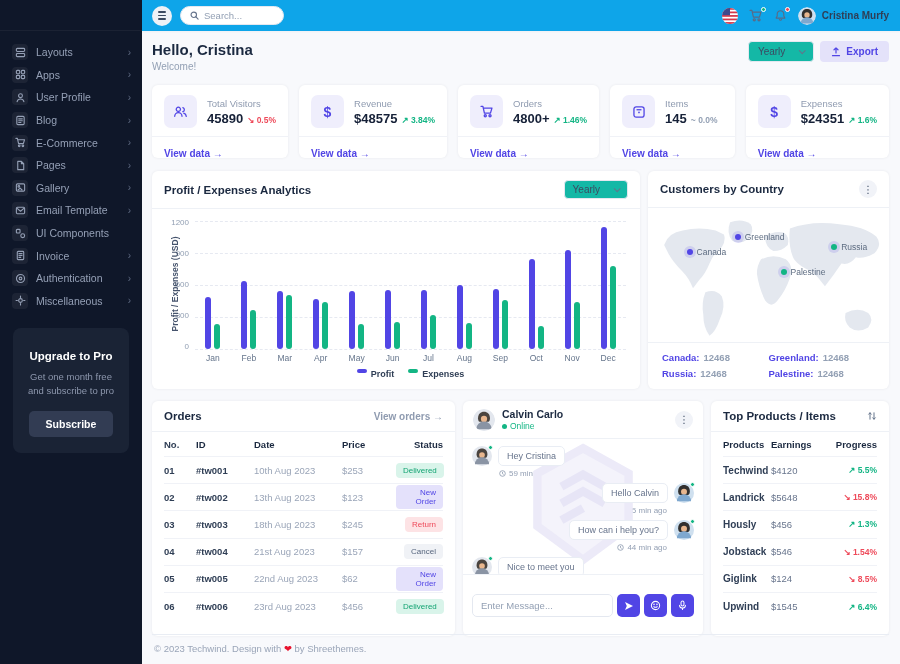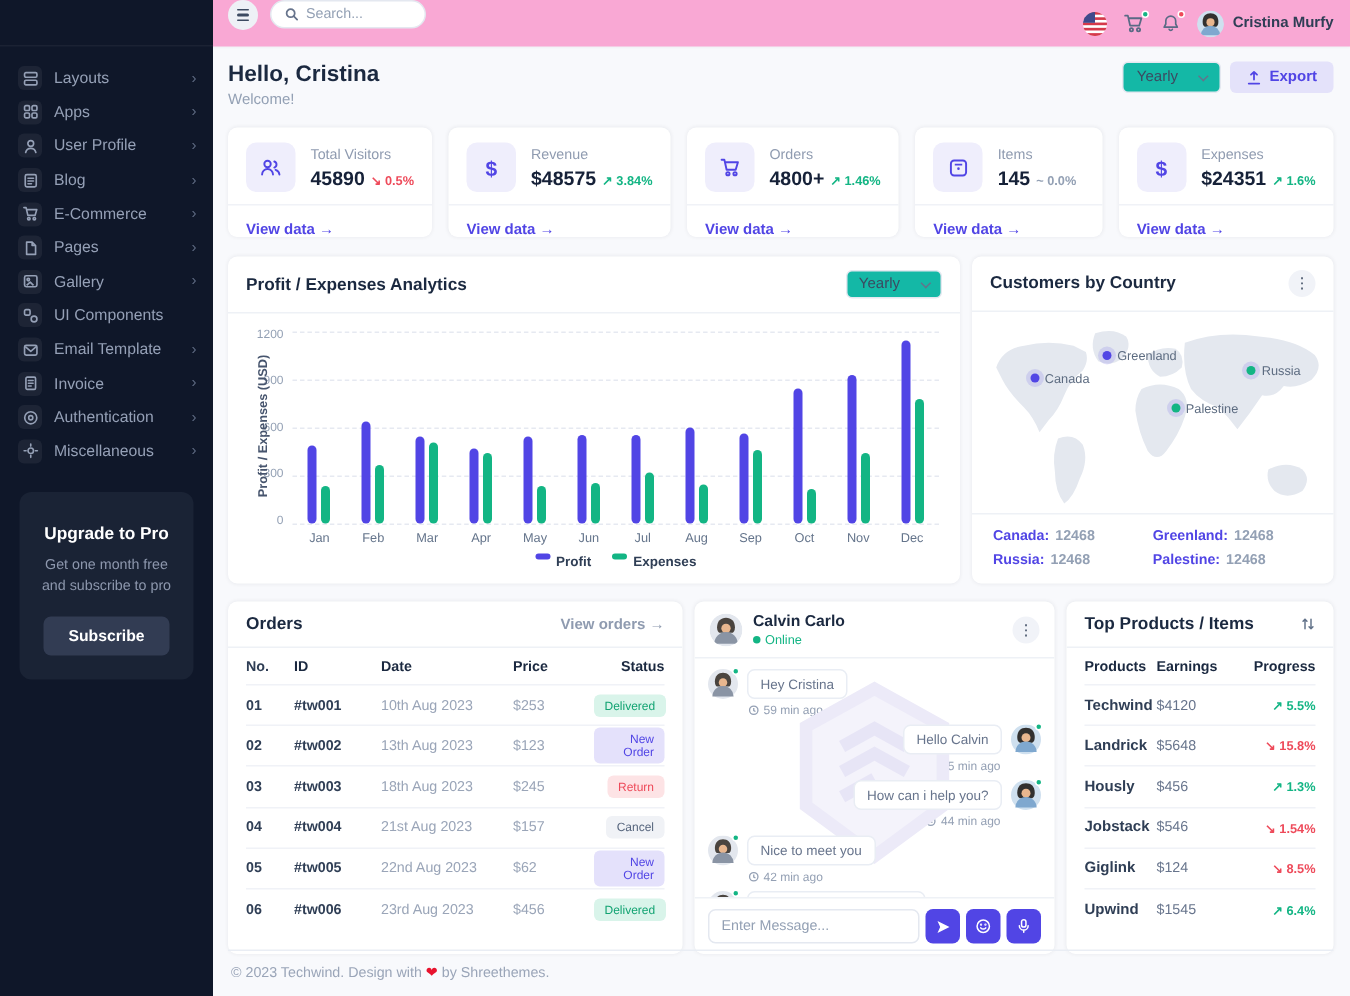--- a/index.html
+++ b/index.html
@@ -16,21 +16,21 @@
   .ibox{width:16px;height:16px;border-radius:4px;background:rgba(255,255,255,.06);display:flex;align-items:center;justify-content:center;flex:none}
   .side-item .label{font-size:10.5px;margin-left:8px;white-space:nowrap}
   .side-item.has-chevron::after{content:"›";position:absolute;right:11px;font-size:10px;color:#5d6981}
   .upgrade{margin:16px 13px 0;background:#1a2335;border-radius:8px;padding:22px 12px 16px;text-align:center}
   .upgrade .u-title{color:#fff;font-size:11.5px;font-weight:bold}
   .upgrade .u-desc{color:#8d97ad;font-size:9.5px;line-height:1.5;margin-top:8px}
   .upgrade .u-btn{margin-top:12px;background:#323c53;color:#fff;font-size:10.5px;font-weight:bold;border:none;border-radius:5px;padding:7px 0;width:92%;cursor:pointer}
 
   
   .rightcol{flex:1;display:flex;flex-direction:column;min-width:0}
-  .topbar{height:31px;background:#f9a8d4;display:flex;padding:0 11px 0 10px;box-shadow:0 1px 2px rgba(15,23,42,.04)}
+  .topbar{height:31px;background:#0ea5e9;display:flex;align-items:center;padding:0 11px 0 10px;box-shadow:0 1px 2px rgba(15,23,42,.04)}
   .burger{width:20px;height:20px;border-radius:50%;background:#eef1f6;display:flex;flex-direction:column;justify-content:center;align-items:center;gap:2px;cursor:pointer}
   .burger i{display:block;width:8px;height:1.4px;background:#3c4a61;border-radius:1px}
   .search{margin-left:8px;display:flex;align-items:center;gap:5px;border:1px solid #e4e8f0;border-radius:10px;height:19px;padding:0 9px;width:104px;background:#fff}
   .search input{border:none;outline:none;font-size:9.5px;color:#3c4a61;width:100%;font-family:"Liberation Sans",sans-serif}
   .search input::placeholder{color:#93a0b4}
   .top-right{margin-left:auto;display:flex;align-items:center;gap:11px}
   .top-ico{position:relative;color:#5a6a85;cursor:pointer}
   .dot-badge{position:absolute;top:-2px;right:-3px;width:5px;height:5px;border-radius:50%;border:1px solid #fff}
   .dot-badge.green{background:#13b584}
   .dot-badge.red{background:#ee4a5a}
@@ -131,21 +131,21 @@
   .chat-body{flex:1;position:relative;padding:7px 9px;overflow:hidden}
   .watermark{position:absolute;left:50%;top:48%;transform:translate(-50%,-50%)}
   .msg-row{position:relative;display:flex;align-items:flex-start;gap:6px;margin-bottom:3px}
   .msg-row.right{justify-content:flex-end}
   .msg-av{position:relative;width:20px;height:20px;flex:none}
   .msg-av .avatar{width:20px;height:20px}
   .msg-av .s-dot{position:absolute;top:-1px;right:-1px;border:1px solid #fff}
   .bubble{background:#fff;border:1px solid #e9edf4;border-radius:5px;padding:4px 8px;font-size:9px;color:#67748c;max-width:150px}
   .msg-time{display:flex;align-items:center;gap:3px;font-size:8px;color:#94a0b4;margin:0 0 5px 27px}
   .msg-time.right{justify-content:flex-end;margin:0 27px 5px 0}
-  .chat-input{display:flex;gap:4px;padding:7px 9px;border-top:1px solid #eef1f6;}
+  .chat-input{display:flex;gap:4px;padding:19px 9px;border-top:1px solid #eef1f6;}
   .chat-input input{flex:1;border:1px solid #e4e8f0;border-radius:5px;height:23px;padding:0 8px;font-size:9.5px;outline:none;min-width:0;color:#3c4a61;font-family:"Liberation Sans",sans-serif}
   .chat-input input::placeholder{color:#93a0b4}
   .chat-btn{width:23px;height:23px;border:none;border-radius:5px;background:#5145e5;color:#fff;display:flex;align-items:center;justify-content:center;cursor:pointer;flex:none}
 
   .products-card{flex:1;height:235px;display:flex;flex-direction:column;overflow:hidden}
   .ptable{padding:0 12px}
   .prow{display:grid;grid-template-columns:1fr 56px 50px;align-items:center;height:27.2px;border-bottom:1px solid #f0f2f7;font-size:9.5px}
   .prow:last-child{border-bottom:none}
   .prow.head{font-weight:bold;color:#1b2940;height:25px}
   .p-name{color:#2f3e55;font-weight:bold;font-size:10px}
@@ -221,37 +221,37 @@
     <div class="side-item has-chevron">
       <span class="ibox">
           <svg width="11" height="11" viewBox="0 0 12 12" fill="none" stroke="currentColor" stroke-width="1.2" stroke-linejoin="round">
             <rect x="1.5" y="2" width="9" height="8" rx="1.2"></rect>
             <circle cx="4.2" cy="4.8" r=".9"></circle>
             <path d="M3 9l2.6-2.4L8 9"></path>
           </svg>
         </span>
       <span class="label">Gallery</span>
     </div>
+    <div class="side-item has-chevron">
+      <span class="ibox">
+          <svg width="11" height="11" viewBox="0 0 12 12" fill="none" stroke="currentColor" stroke-width="1.2" stroke-linejoin="round">
+            <rect x="1.5" y="2.5" width="9" height="7" rx="1.2"></rect>
+            <path d="M2 3.4L6 6.8l4-3.4"></path>
+          </svg>
+        </span>
+      <span class="label">Email Template</span>
+    </div>
     <div class="side-item">
       <span class="ibox">
           <svg width="11" height="11" viewBox="0 0 12 12" fill="none" stroke="currentColor" stroke-width="1.2">
             <rect x="1.5" y="1.5" width="4" height="4" rx="1"></rect>
             <circle cx="8.4" cy="8.4" r="2.1"></circle>
           </svg>
         </span>
       <span class="label">UI Components</span>
-    </div>
-    <div class="side-item has-chevron">
-      <span class="ibox">
-          <svg width="11" height="11" viewBox="0 0 12 12" fill="none" stroke="currentColor" stroke-width="1.2" stroke-linejoin="round">
-            <rect x="1.5" y="2.5" width="9" height="7" rx="1.2"></rect>
-            <path d="M2 3.4L6 6.8l4-3.4"></path>
-          </svg>
-        </span>
-      <span class="label">Email Template</span>
     </div>
     <div class="side-item has-chevron">
       <span class="ibox">
           <svg width="11" height="11" viewBox="0 0 12 12" fill="none" stroke="currentColor" stroke-width="1.2" stroke-linecap="round">
             <rect x="2.5" y="1.5" width="7" height="9" rx="1"></rect>
             <path d="M4.3 4h3.4M4.3 6h3.4M4.3 8h2"></path>
           </svg>
         </span>
       <span class="label">Invoice</span>
     </div>

